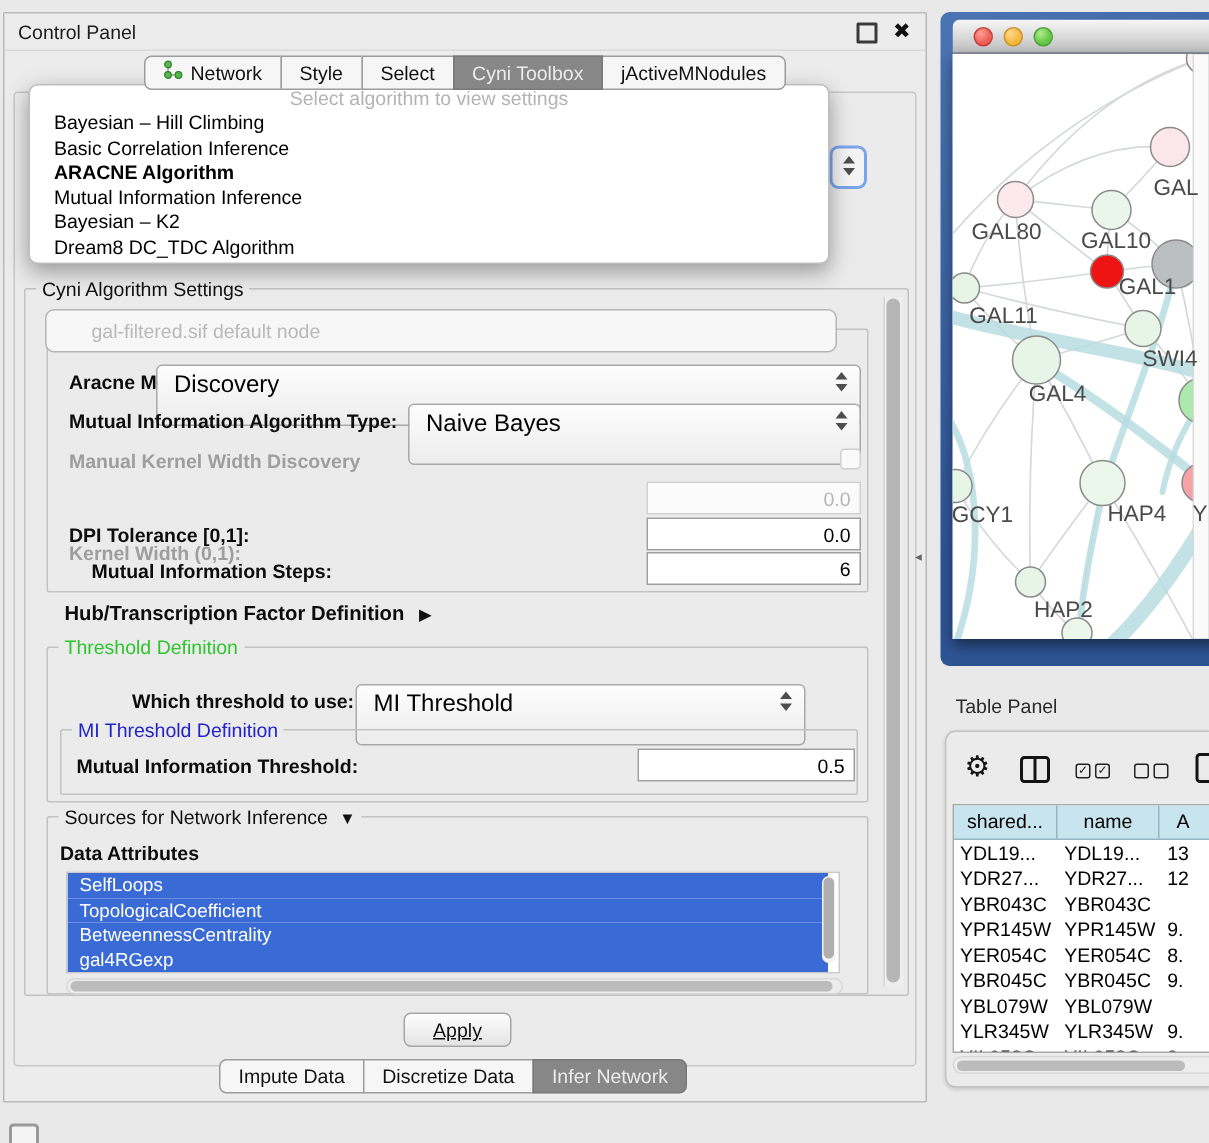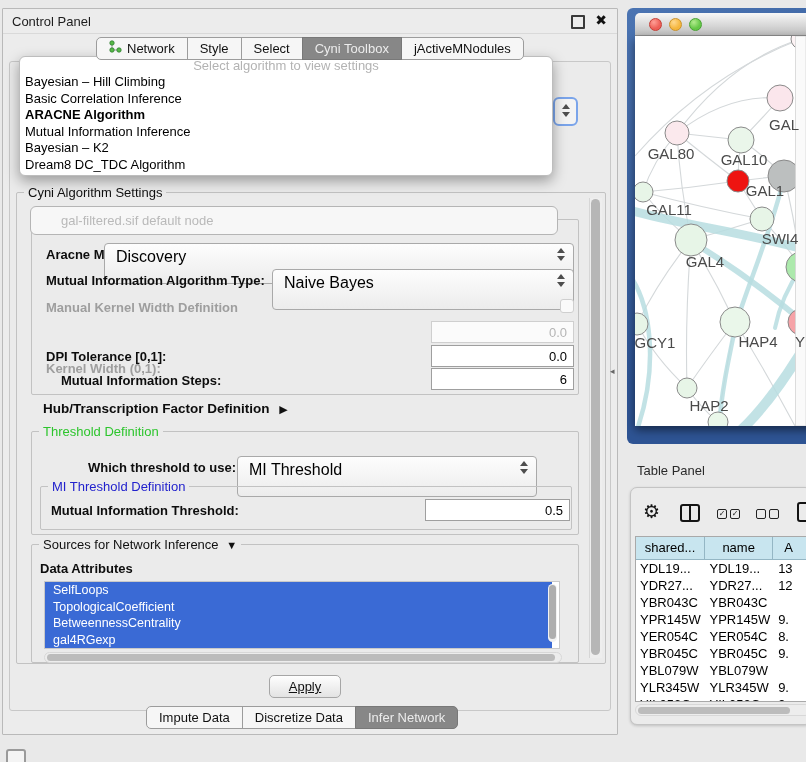--- a/index.html
+++ b/index.html
@@ -23,21 +23,21 @@
   
   #bg-combo{position:absolute;left:20px;top:144px;width:528px;height:29px;background:#f7f7f7;
     border:1px solid #b5b5b5;border-radius:6px;z-index:1;box-sizing:border-box;
     font-size:13px;color:#b9b9b9;line-height:27px;padding-left:30px;}
   #stepper-peek{position:absolute;left:550px;top:88px;width:25px;height:29px;background:#f3f3f3;
     border:2px solid #7aa4ea;border-radius:6px;z-index:2;box-sizing:border-box;}
   
   #algo-popup{position:absolute;left:16px;top:47px;width:532px;height:118px;background:#ffffff;
     border:1px solid #bdbdbd;border-radius:6px;z-index:50;box-shadow:0 5px 14px rgba(0,0,0,.35);}
   .pp-hint{text-align:center;font-size:13px;height:16px;margin-top:1px;}
-  .pp-item{font-size:13px;height:16.6px;line-height:16.6px;padding-left:5px;color:#000;white-space:nowrap;}
+  .pp-item{font-size:13px;height:16.6px;line-height:16.6px;padding-left:16px;color:#000;white-space:nowrap;}
   .pp-item.hl{font-weight:bold;}
   
   .grp{position:absolute;border:1px solid #c2c2c2;border-radius:2px;box-sizing:border-box;}
   .grp-title{position:absolute;top:-8px;left:7px;background:#ebebeb;padding:0 4px;font-size:13px;white-space:nowrap;}
   .lbl{position:absolute;font-size:13px;font-weight:bold;color:#0d0d0d;white-space:nowrap;}
   .lbl.dis{color:#9e9e9e;}
   .fld{position:absolute;background:#fff;border:1px solid #9f9f9f;font-size:13px;color:#000;
        text-align:right;padding:3px 6px 0 6px;box-sizing:border-box;height:22px;}
   .fld.dis{background:#fbfbfb;border-color:#cfcfcf;color:#b5b5b5;}
   .combo{position:absolute;background:linear-gradient(#fdfdfd,#ececec);border:1px solid #a9a9a9;
@@ -150,21 +150,21 @@
             </span>
         </div>
         <span class="lbl" style="left:14px;top:53px;">Mutual Information Algorithm Type:</span>
         <div class="combo" style="left:240px;top:49px;width:302px;">
           <span>Naive Bayes</span>
           <span class="arrows">
               <span class="arr-up" style="display:block;"></span>
               <span class="arr-dn" style="display:block;"></span>
             </span>
         </div>
-        <span class="lbl dis" style="left:14px;top:80px;">Manual Kernel Width Definition</span>
+        <span class="lbl dis" style="left:14px;top:80px;">Manual Kernel Width Discovery</span>
         <span class="cb" style="left:528px;top:79px;"></span>
         <span class="lbl dis" style="left:14px;top:105px;margin-top:36px;">Kernel Width (0,1):</span>
         <div class="fld dis" style="left:399px;top:101px;width:143px;">0.0</div>
         <span class="lbl" style="left:14px;top:129px;">DPI Tolerance [0,1]:</span>
         <div class="fld" style="left:399px;top:125px;width:143px;">0.0</div>
         <span class="lbl" style="left:0;top:153px;margin-left:29px;">Mutual Information Steps:</span>
         <div class="fld" style="left:399px;top:148px;width:143px;">6</div>
       </div>
 
       <span class="lbl" style="left:26px;top:208px;font-size:13.5px;">

